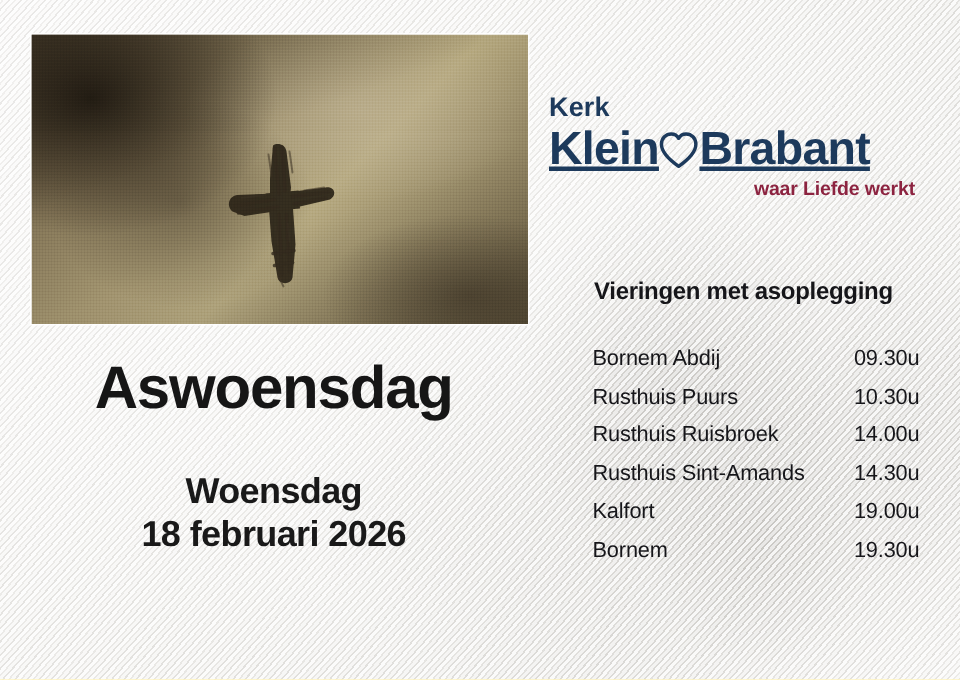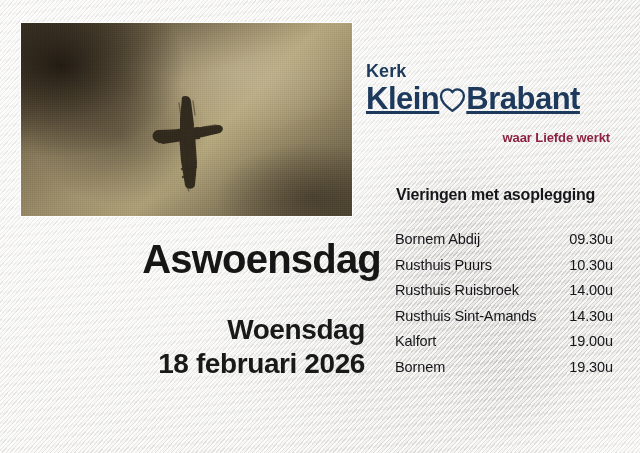--- a/index.html
+++ b/index.html
@@ -137,21 +137,21 @@
     height: 30px;
     margin: 0 -1px 0 -2px;
     flex: none;
   }
   .logo-heart svg { display: block; }
   .logo-tagline {
     text-align: right;
     font-size: 13px;
     font-weight: bold;
     color: #8c2340;
-    margin-top: 16px;
+    margin-top: 4px;
     padding-right: 1px;
     letter-spacing: -0.1px;
   }
 
   
   .services-heading {
     position: absolute;
     left: 396px;
     top: 186px;
     font-size: 16px;
@@ -177,37 +177,37 @@
   }
   .service-time {
     font-variant-numeric: tabular-nums;
     white-space: nowrap;
     text-align: right;
   }
 
   
   .title-main {
     position: absolute;
-    left: 16px;
+    left: 0;
     top: 239px;
     width: 365px;
-    text-align: right;
+    text-align: center;
     font-size: 40px;
     font-weight: bold;
     color: #161616;
     letter-spacing: -0.8px;
     line-height: 1;
   }
   .date-block {
     position: absolute;
     left: 0;
     top: 313px;
     width: 365px;
-    text-align: right;
-    font-size: 28px;
+    text-align: center;
+    font-size: 24px;
     font-weight: bold;
     color: #191919;
     line-height: 1.22;
     letter-spacing: -0.4px;
   }
 </style>
 </head>
 <body>
 
 <div id="poster">

